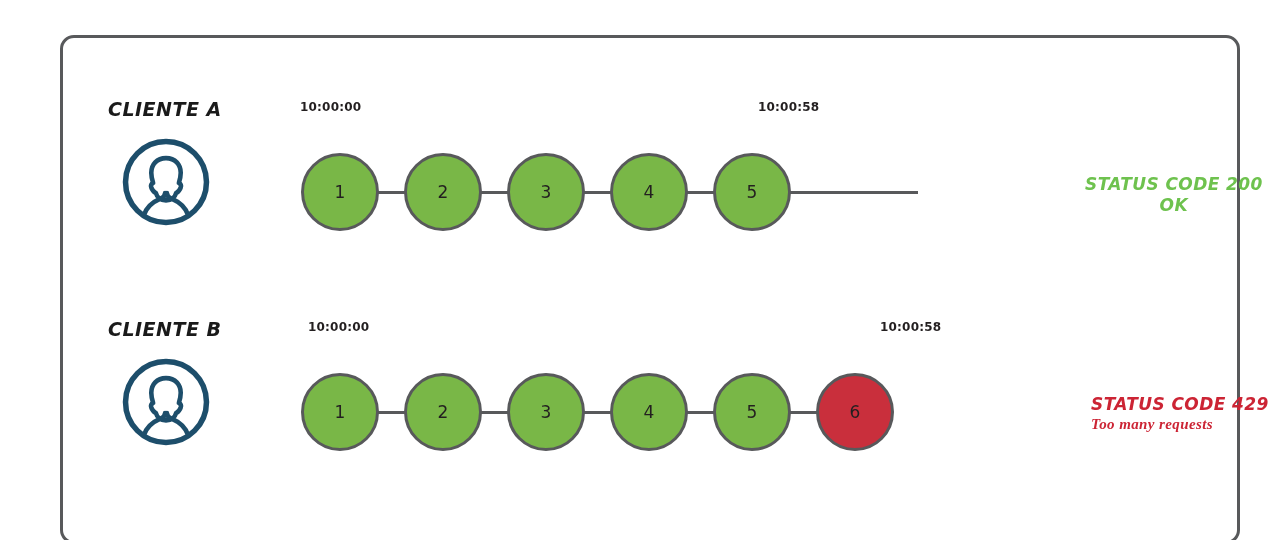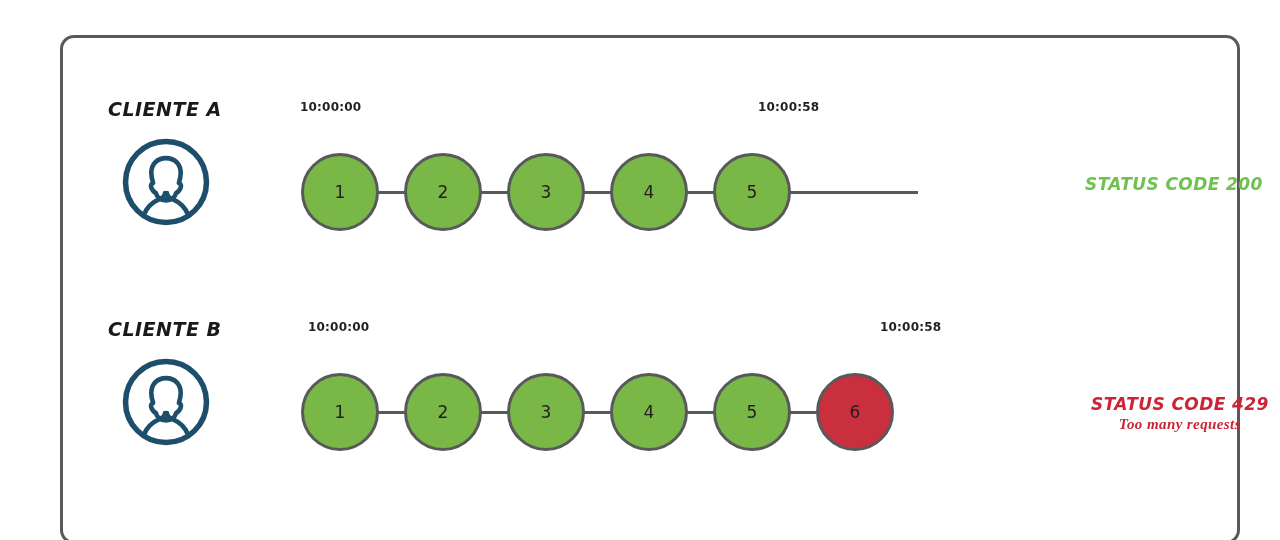--- a/index.html
+++ b/index.html
@@ -126,21 +126,21 @@
     font-size: 17px;
     text-align: center;
     left: 1022px;
     top: 116px;
     letter-spacing: 0.4px;
   }
   .status.fail {
     color: #cc2434;
     left: 1028px;
     top: 116px;
-    text-align: center;
+    text-align: left;
     letter-spacing: 0.4px;
   }
   .status.fail .line1 { font-size: 17px; }
   .status.fail .line2 { font-size: 15px; font-weight: 600; font-family: Liberation Serif, serif; }
 </style>
 </head>
 <body>
 
 <div id="card">
 
@@ -186,20 +186,21 @@
 
       <div class="node ok" style="left:0px;">1</div>
       <div class="node ok" style="left:103px;">2</div>
       <div class="node ok" style="left:206px;">3</div>
       <div class="node ok" style="left:309px;">4</div>
       <div class="node ok" style="left:412px;">5</div>
     </div>
 
     <div class="status ok">
       <span class="line1">STATUS CODE 200</span>
+      <span class="line2">OK</span>
     </div>
   </div>
 
   <div class="row row-b">
 
     <div class="client-name">CLIENTE B</div>
 
     <div class="avatar">
       <svg viewBox="0 0 100 100" xmlns="http://www.w3.org/2000/svg">
         <circle cx="50" cy="50" r="44" fill="none" stroke="#1d4e6b" stroke-width="6"></circle>

